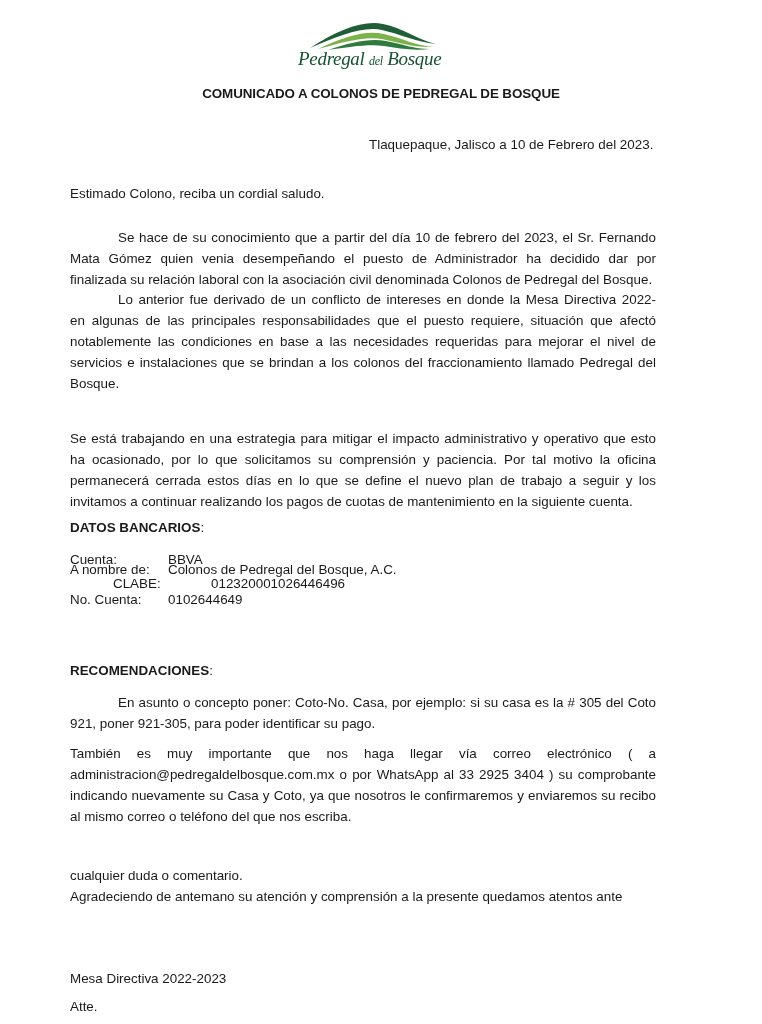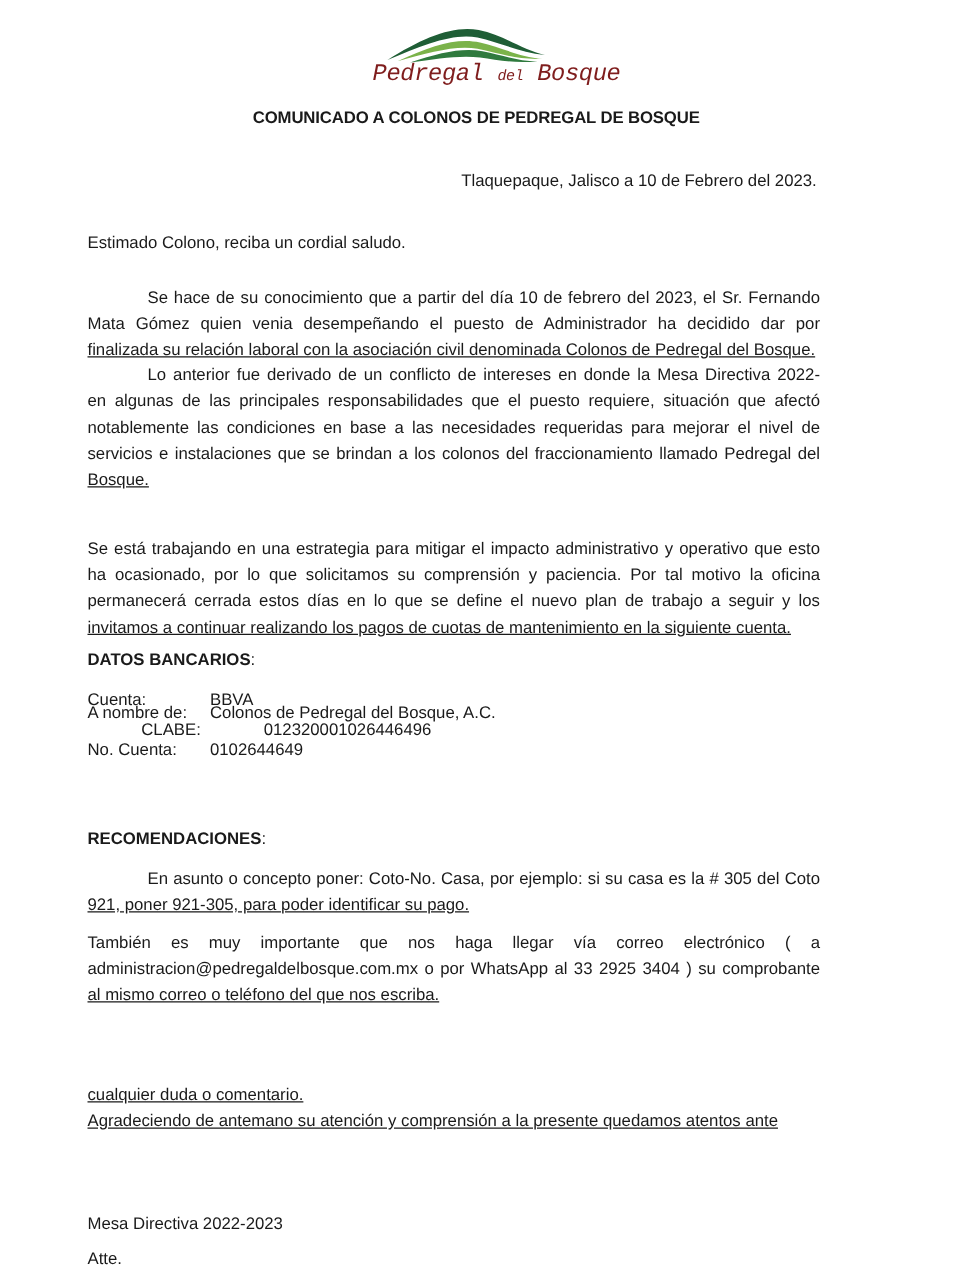--- a/index.html
+++ b/index.html
@@ -1,29 +1,29 @@
 <!DOCTYPE html>
 <html><head>
   <meta charset="utf-8">
   <style>
     html, body { margin: 0; padding: 0; background: #ffffff; }
     body { width: 762px; height: 1024px; position: relative; overflow: hidden;
            font-family: "Liberation Sans Narrow", "Liberation Sans", sans-serif; color: #1a1a1a; }
     .page { position: absolute; left: 0; top: 0; width: 762px; height: 1024px; }
     .logo { position: absolute; left: 296px; top: 18px; width: 150px; height: 56px; }
     .logo svg { position: absolute; left: 12px; top: 0; }
-    .logo-text { position: absolute; left: 2px; top: 30px; font-family: Liberation Mono, monospace;
-                 font-style: italic; color: #7f1d1d; font-size: 19px; white-space: nowrap; letter-spacing: -0.3px; }
+    .logo-text { position: absolute; left: 2px; top: 30px; font-family: Liberation Serif, serif;
+                 font-style: italic; color: #14532d; font-size: 19px; white-space: nowrap; letter-spacing: -0.3px; }
     .logo-text .del { font-size: 12px; }
     .title { position: absolute; left: 0; width: 762px; top: 86px; text-align: center; font-weight: bold; font-size: 13.4px; letter-spacing: -0.1px; }
     .t { position: absolute; font-size: 13.4px; line-height: 21px; white-space: nowrap; }
     .p { position: absolute; left: 70px; width: 586px; font-size: 13.4px; line-height: 21px; text-align: justify; }
     .p .ind { display: inline-block; width: 48px; }
     .p span.line { display: block; text-align: justify; text-align-last: justify; }
-    .p span.line.end { text-align-last: left; text-decoration: underline; }
+    .p span.line.end { text-align-last: left; }
     .bold { font-weight: bold; }
     .bank-row { position: absolute; left: 70px; font-size: 13.4px; line-height: 21px; white-space: nowrap; }
     .bank-row .k { display: inline-block; width: 98px; }
   </style>
 </head>
 <body>
 
 <div class="page">
 
   <div class="logo">
@@ -72,20 +72,21 @@
   <div class="t" style="left:70px; top:660px;"><span class="bold">RECOMENDACIONES</span><span>:</span></div>
 
   <div class="p" style="top:692px;">
     <span class="line"><span class="ind"></span><span>En asunto o concepto poner: Coto-No. Casa, por ejemplo: si su casa es la # 305 del Coto</span></span>
     <span class="line end">921, poner 921-305, para poder identificar su pago.</span>
   </div>
 
   <div class="p" style="top:743px;">
     <span class="line">También es muy importante que nos haga llegar vía correo electrónico ( a</span>
     <span class="line">administracion@pedregaldelbosque.com.mx o por WhatsApp al 33 2925 3404 ) su comprobante</span>
+    <span class="line">indicando nuevamente su Casa y Coto, ya que nosotros le confirmaremos y enviaremos su recibo</span>
     <span class="line end">al mismo correo o teléfono del que nos escriba.</span>
   </div>
 
   <div class="p" style="top:865px;">
     <span class="line end">cualquier duda o comentario.</span>
     <span class="line end">Agradeciendo de antemano su atención y comprensión a la presente quedamos atentos ante</span>
   </div>
 
   <div class="t" style="left:70px; top:948px;margin-top:48px;">Atte.</div>
   <div class="t" style="left:70px; top:968px;">Mesa Directiva 2022-2023</div>

